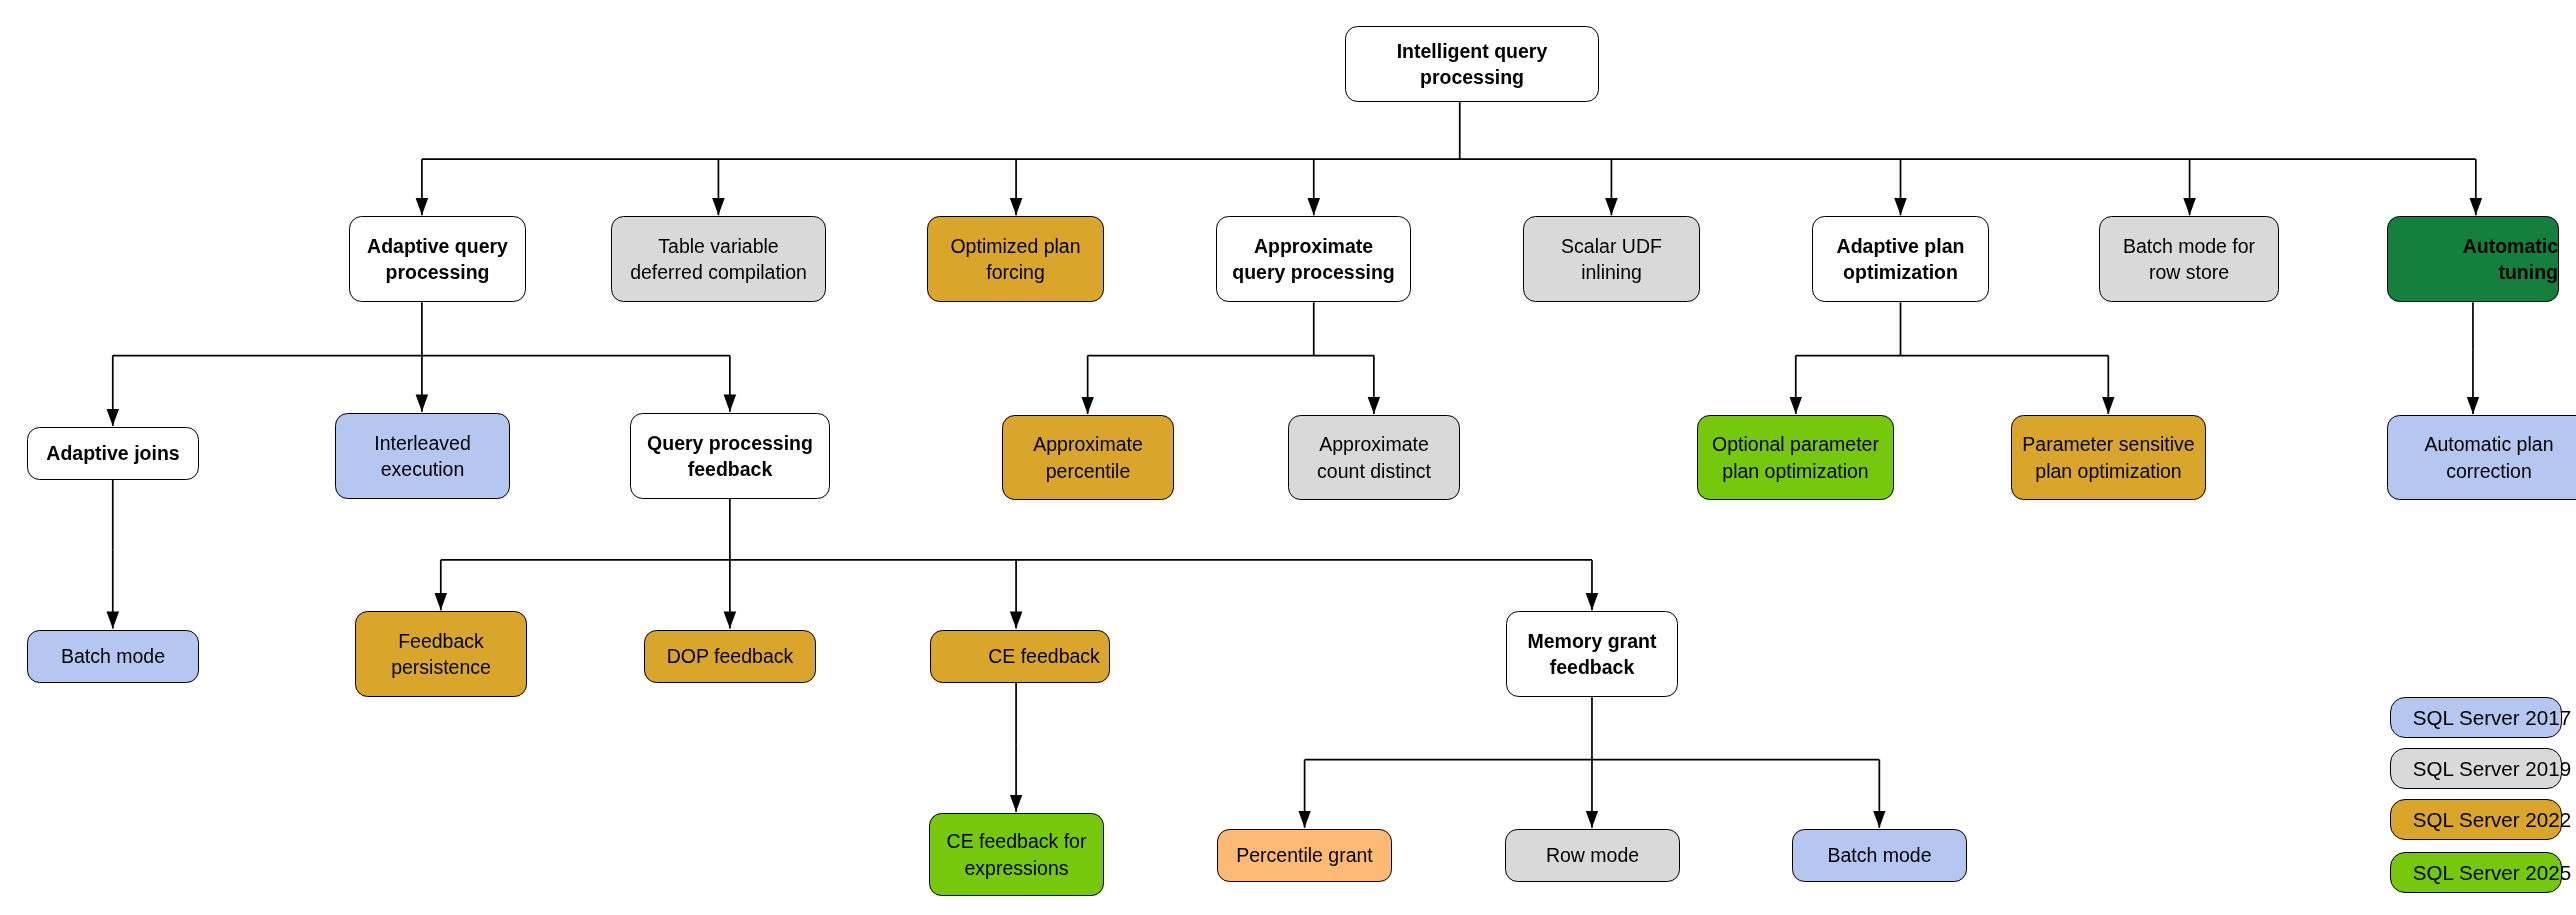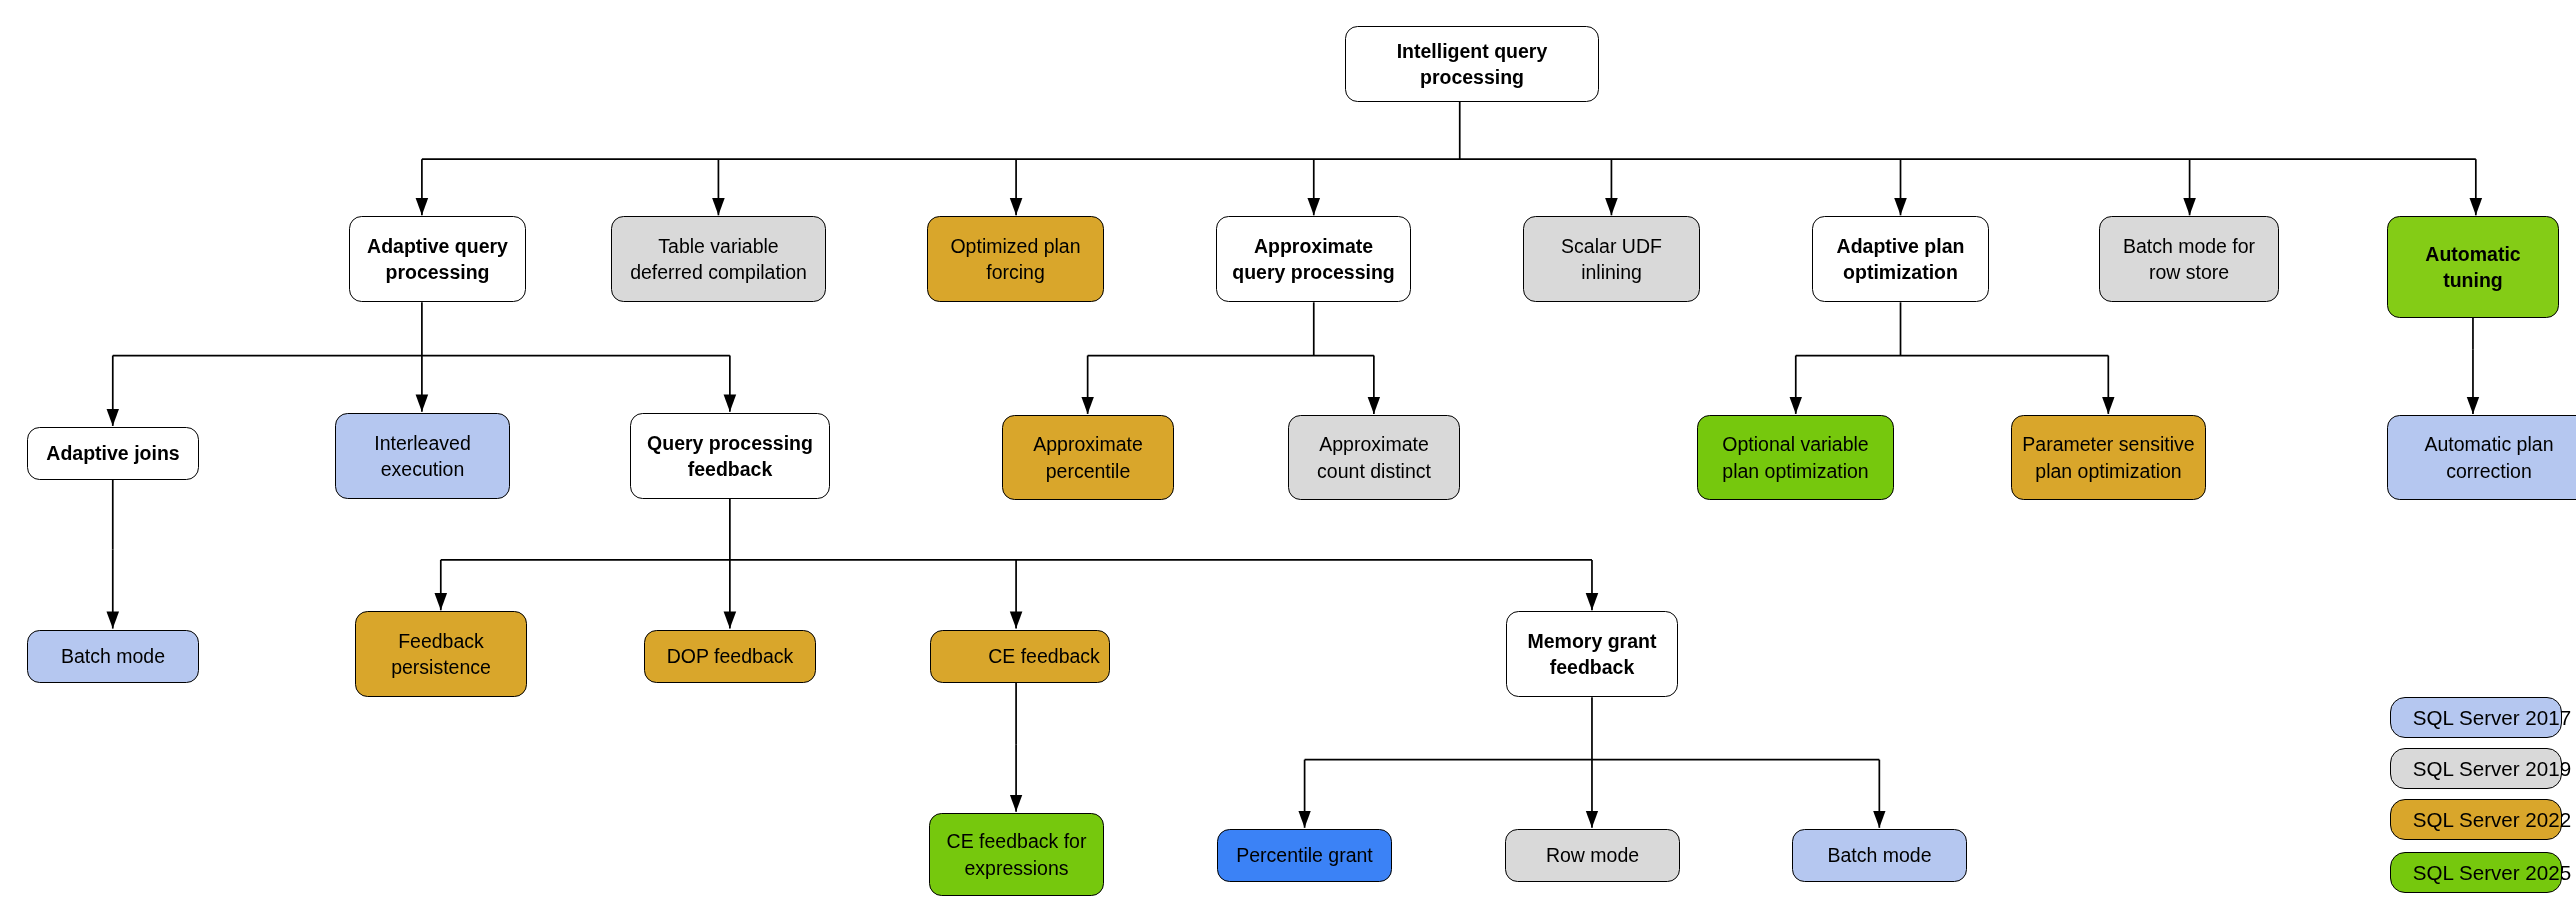--- a/index.html
+++ b/index.html
@@ -102,21 +102,21 @@
         <div class="ln">inlining</div>
       </div>
       <div class="node bold" style="left: 1812px; top: 216px; width: 177px; height: 86px; background: rgb(255, 255, 255);">
         <div class="ln">Adaptive plan</div>
         <div class="ln">optimization</div>
       </div>
       <div class="node" style="left: 2099px; top: 216px; width: 180px; height: 86px; background: rgb(217, 217, 217);">
         <div class="ln">Batch mode for</div>
         <div class="ln">row store</div>
       </div>
-      <div class="node bold" style="left: 2387px; top: 216px; width: 172px; height: 102px; background: #84cc16;">
+      <div class="node bold" style="left: 2387px; top: 216px; width: 172px; height: 86px; background: #15803d; align-items: flex-end;">
         <div class="ln">Automatic</div>
         <div class="ln">tuning</div>
       </div>
       <div class="node bold" style="left: 27px; top: 427px; width: 172px; height: 53px; background: rgb(255, 255, 255);">
         <div class="ln">Adaptive joins</div>
       </div>
       <div class="node" style="left: 335px; top: 413px; width: 175px; height: 86px; background: rgb(181, 199, 240);">
         <div class="ln">Interleaved</div>
         <div class="ln">execution</div>
       </div>
@@ -126,21 +126,21 @@
       </div>
       <div class="node" style="left: 1002px; top: 415px; width: 172px; height: 85px; background: rgb(217, 166, 43);">
         <div class="ln">Approximate</div>
         <div class="ln">percentile</div>
       </div>
       <div class="node" style="left: 1288px; top: 415px; width: 172px; height: 85px; background: rgb(217, 217, 217);">
         <div class="ln">Approximate</div>
         <div class="ln">count distinct</div>
       </div>
       <div class="node" style="left: 1697px; top: 415px; width: 197px; height: 85px; background: rgb(118, 200, 13);">
-        <div class="ln">Optional variable</div>
+        <div class="ln">Optional parameter</div>
         <div class="ln">plan optimization</div>
       </div>
       <div class="node" style="left: 2011px; top: 415px; width: 195px; height: 85px; background: rgb(217, 166, 43);">
         <div class="ln">Parameter sensitive</div>
         <div class="ln">plan optimization</div>
       </div>
       <div class="node" style="left: 2387px; top: 415px; width: 204px; height: 85px; background: rgb(181, 199, 240);">
         <div class="ln">Automatic plan</div>
         <div class="ln">correction</div>
       </div>
@@ -158,21 +158,21 @@
         <div class="ln">CE feedback</div>
       </div>
       <div class="node bold" style="left: 1506px; top: 611px; width: 172px; height: 86px; background: rgb(255, 255, 255);">
         <div class="ln">Memory grant</div>
         <div class="ln">feedback</div>
       </div>
       <div class="node" style="left: 929px; top: 813px; width: 175px; height: 83px; background: rgb(118, 200, 13);">
         <div class="ln">CE feedback for</div>
         <div class="ln">expressions</div>
       </div>
-      <div class="node" style="left: 1217px; top: 829px; width: 175px; height: 53px; background: #3b82f6;">
+      <div class="node" style="left: 1217px; top: 829px; width: 175px; height: 53px; background: #fdba74;">
         <div class="ln">Percentile grant</div>
       </div>
       <div class="node" style="left: 1505px; top: 829px; width: 175px; height: 53px; background: rgb(217, 217, 217);">
         <div class="ln">Row mode</div>
       </div>
       <div class="node" style="left: 1792px; top: 829px; width: 175px; height: 53px; background: rgb(181, 199, 240);">
         <div class="ln">Batch mode</div>
       </div>
     </div>
   <div id="legend">

